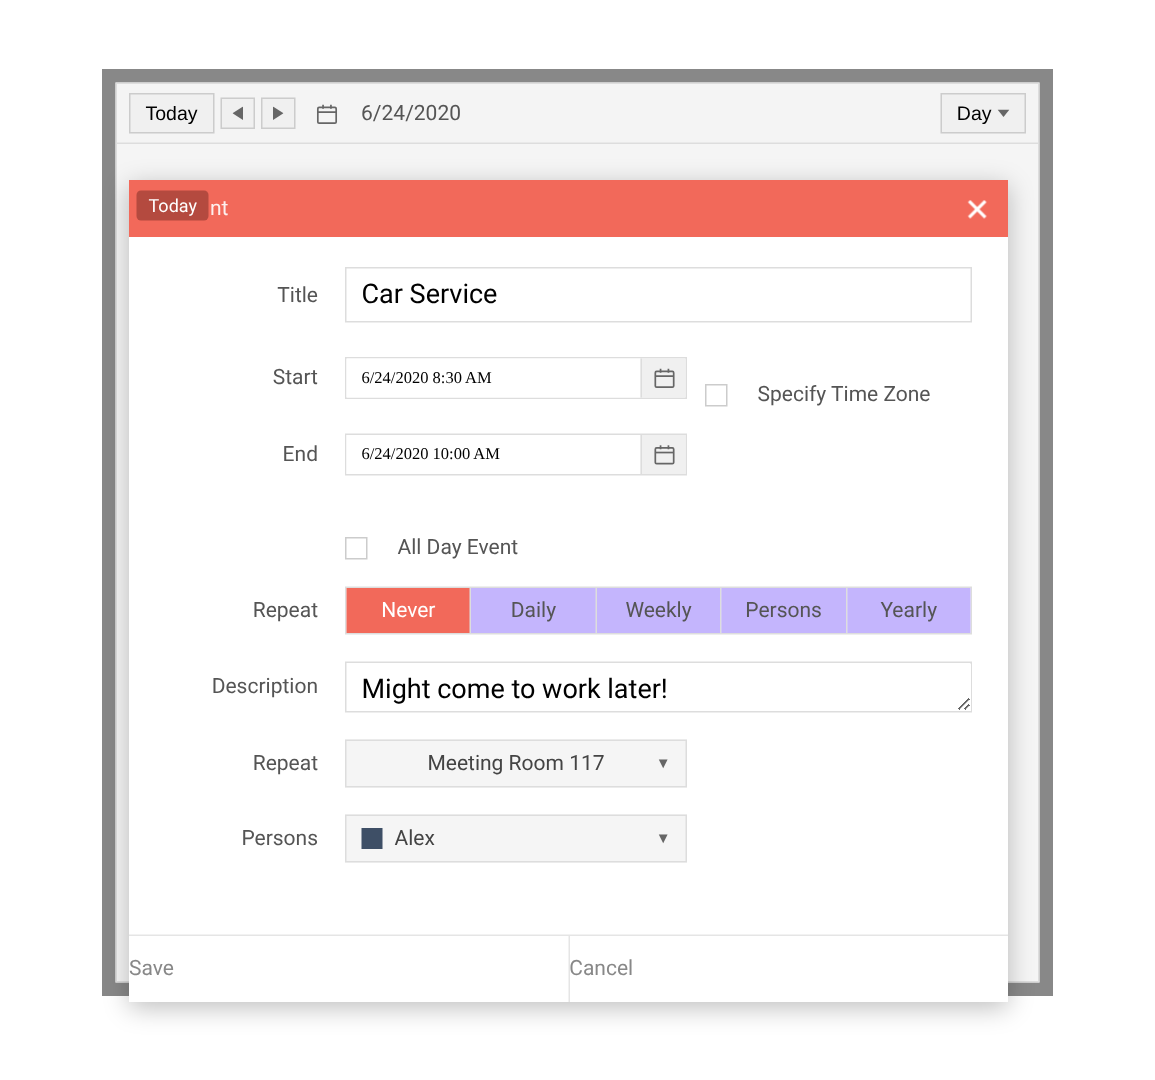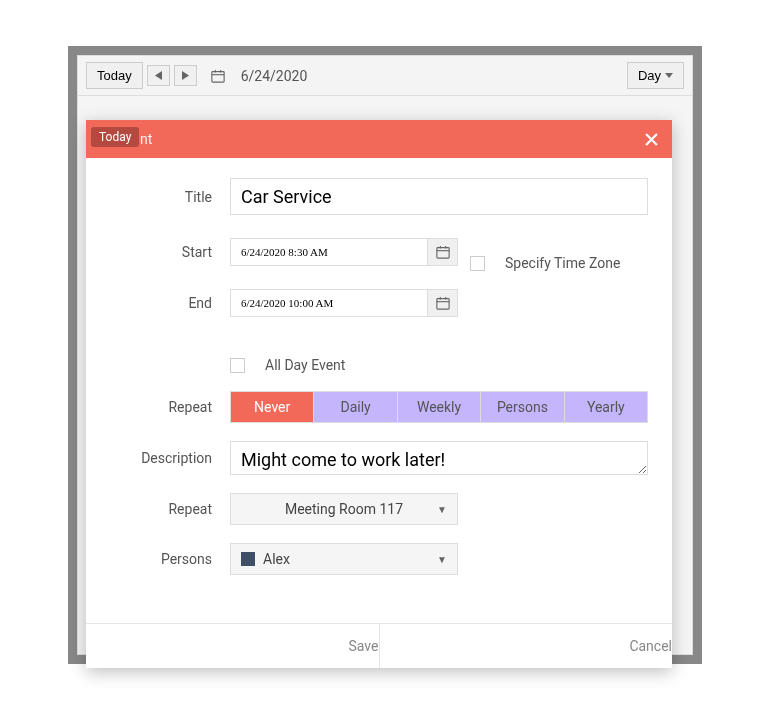--- a/index.html
+++ b/index.html
@@ -167,21 +167,21 @@
 }
 .dd.centered { justify-content: center; }
 .dd.centered .dd-caret { position: absolute; right: 10px; margin-left: 0;}
 .mfoot {
   display: flex;
   border-top: 1px solid #e5e5e5;
   margin-top: 20px;
 }
 .mfbtn {
   flex: 1;
-  text-align: right;
+  text-align: left;
   padding: 14px 0;
   color: #888;
   cursor: pointer;
 }
 .mfbtn:first-child { border-right: 1px solid #e5e5e5; }
 svg { display: block; }
 </style>
 </head>
 <body>
 

